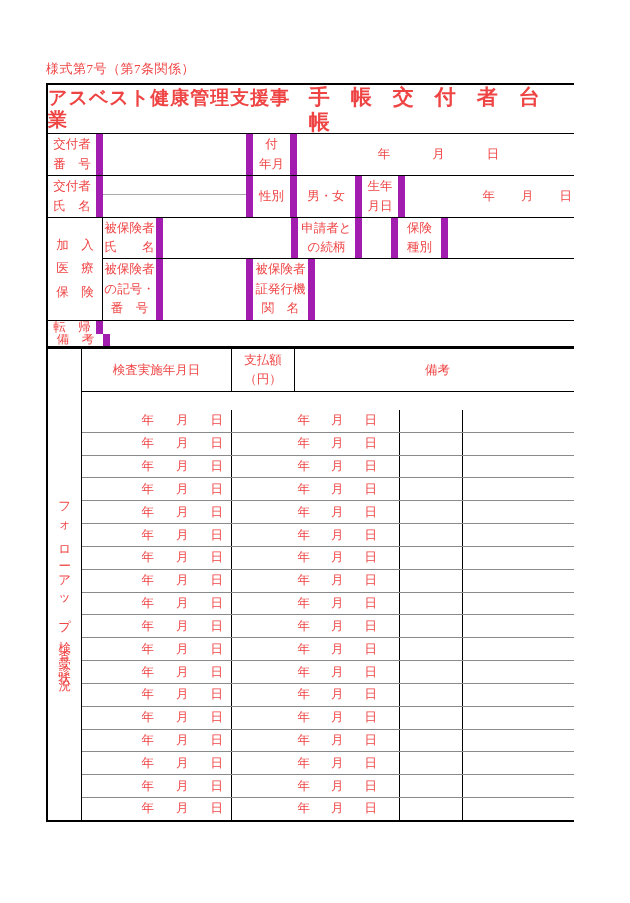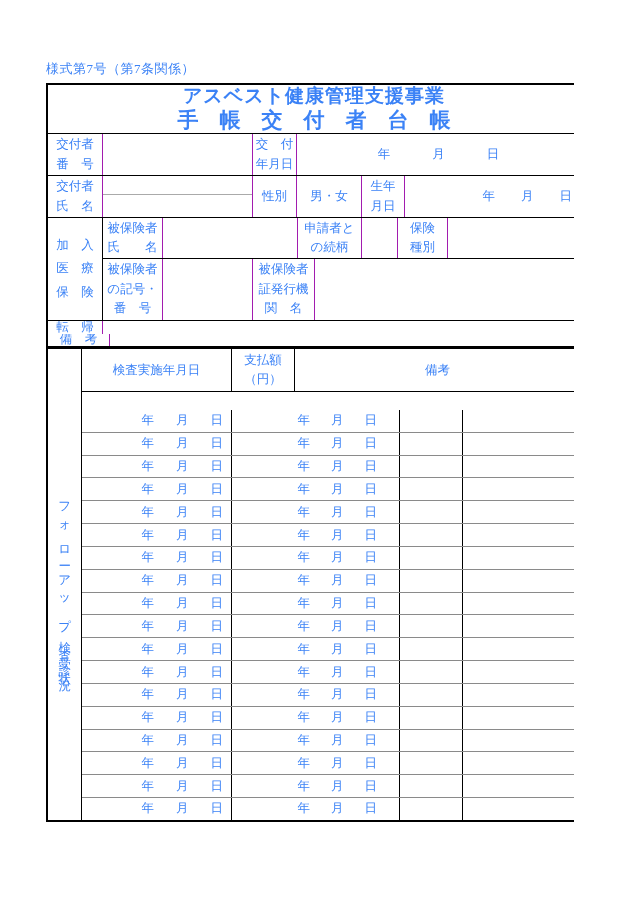--- a/index.html
+++ b/index.html
@@ -1,21 +1,21 @@
 <!DOCTYPE html>
 <html><head>
 <meta charset="utf-8">
 <style>
   html, body { margin: 0; padding: 0; background: #ffffff; }
   .page {
     position: relative;
     width: 574px;
     height: 903px;
     background: #ffffff;
-    color: #3b82f6;
+    color: #ef4444;
     font-family: "Liberation Sans", sans-serif;
     overflow: hidden;
   }
   .form-no {
     position: absolute;
     left: 46px;
     top: 60px;
     font-family: "Liberation Serif", serif;
     font-size: 13px;
     letter-spacing: 0.5px;
@@ -31,31 +31,31 @@
     background: #ffffff;
     display: flex;
     flex-direction: column;
   }
   
   .title-cell {
     height: 49px;
     box-sizing: border-box;
     border-bottom: 1px solid #000;
     display: flex;
-    flex-direction: column;
+    flex-direction: row;
     justify-content: center;
     align-items: center;
   }
   .title1 { font-size: 19px; font-weight: bold; letter-spacing: 1px; line-height: 1.15; }
   .title2 { font-size: 21px; font-weight: bold; line-height: 1.2; }
   
   .trow { display: flex; box-sizing: border-box; border-bottom: 1px solid #000; }
   .cell {
     box-sizing: border-box;
-    border-right: 1px solid #a21caf;
+    border-right: 7px solid #a21caf;
     display: flex;
     align-items: center;
     justify-content: center;
     text-align: center;
     font-size: 12.5px;
     line-height: 1.55;
     overflow: hidden;
   }
   .cell.last { border-right: none; }
   .lbl { white-space: pre-line; }

